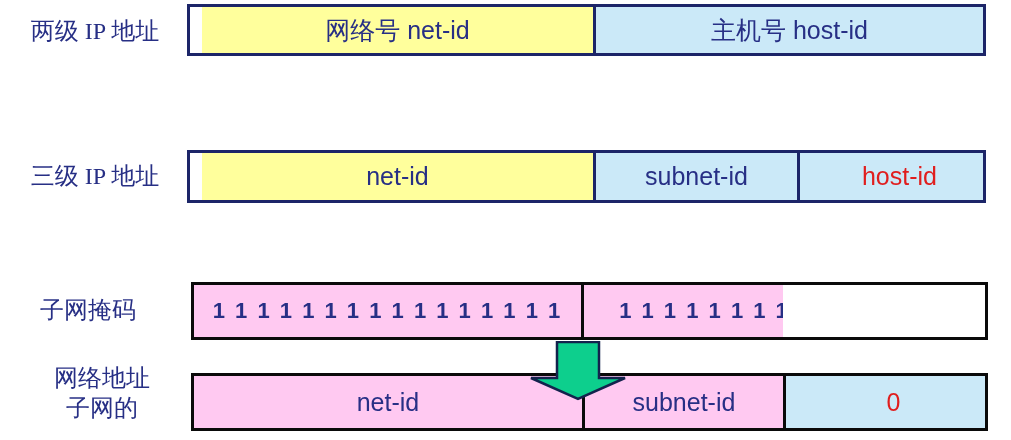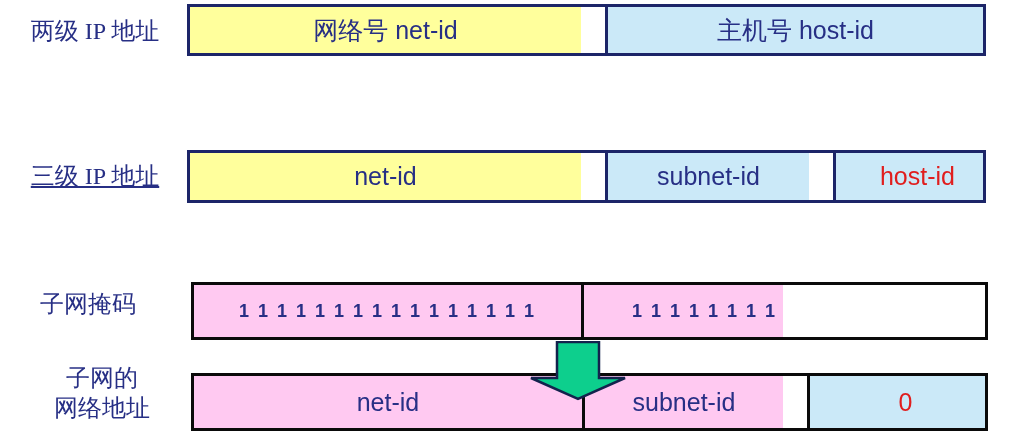--- a/index.html
+++ b/index.html
@@ -11,56 +11,56 @@
   .canvas{
     position:relative; width:1011px; height:440px; background:#ffffff;
     font-family:"Liberation Sans","DejaVu Sans",sans-serif; overflow:hidden;
   }
   .side-label{
     position:absolute; color:var(--navy);
     font-family:"Liberation Serif","DejaVu Serif",serif;
     font-size:24px; text-align:center; line-height:28px; white-space:nowrap;
   }
   .lbl-two{left:10px; top:17px; width:170px;}
-  .lbl-three{left:10px; top:162px; width:170px;text-decoration:underline;}
-  .lbl-mask{left:8px; top:290px; width:160px;}
+  .lbl-three{left:10px; top:162px; width:170px;}
+  .lbl-mask{left:8px; top:296px; width:160px;}
   .lbl-result{left:22px; top:363px; width:160px; line-height:30px;}
   .row{
     position:absolute; display:flex; box-sizing:border-box; align-items:stretch;
   }
   .row-navy{border:3px solid var(--navyborder);}
   .row-black{border:3px solid var(--blackborder);}
   .cell{
     display:flex; align-items:center; justify-content:center;
     box-sizing:border-box; font-size:25px; color:var(--navy); overflow:hidden;
   }
   .div-navy{border-left:3px solid var(--navyborder);}
   .div-black{border-left:3px solid var(--blackborder);}
-  .bg-yellow{background:var(--yellow);}
-  .bg-blue{background:var(--lightblue);margin-left:24px;}
+  .bg-yellow{background:var(--yellow);margin-left:12px;}
+  .bg-blue{background:var(--lightblue);}
   .bg-pink{background:var(--pink);}
   .txt-red{color:var(--red);padding-left:16px;}
   .r1{left:187px; top:4px; width:799px; height:52px;}
   .r1 .c1{width:391px;}
   .r1 .c2{flex:1;}
   .r2{left:187px; top:150px; width:799px; height:53px;}
   .r2 .c1{width:391px;}
   .r2 .c2{width:204px;}
   .r2 .c3{flex:1;}
   .banner{
     position:absolute; left:179px; top:206px; width:818px; height:69px;
     background:var(--green); display:flex; align-items:center; justify-content:center;
     color:var(--navy); font-size:40px; letter-spacing:2px;
     font-family:"Liberation Serif","DejaVu Serif",serif; white-space:nowrap;
   }
   .r3{left:191px; top:282px; width:797px; height:58px;}
   .r3 .c1{width:387px;}
   .r3 .c2{width:202px;padding-left:42px;}
   .r3 .c3{flex:1;}
-  .bits{font-size:18px; font-weight:bold; letter-spacing:2px; white-space:nowrap;}
+  .bits{font-size:22px; font-weight:bold; letter-spacing:2px; white-space:nowrap;}
   .r4{left:191px; top:373px; width:797px; height:58px;}
   .r4 .c1{width:388px;}
   .r4 .c2{width:201px;}
   .r4 .c3{flex:1;}
   .arrow-svg{position:absolute; left:529px; top:341px; width:98px; height:60px; z-index:5;}
   .arrow-svg polygon{fill:var(--arrow); stroke:#13224d; stroke-width:2.5; stroke-linejoin:miter;}
 </style>
 </head>
 <body>
 
@@ -87,22 +87,22 @@
   <div class="row row-black r3">
     <div class="cell bg-pink bits c1">1 1 1 1 1 1 1 1 1 1 1 1 1 1 1 1</div>
     <div class="cell bg-pink bits div-black c2">1 1 1 1 1 1 1 1</div>
   </div>
 
   <svg class="arrow-svg" viewBox="0 0 98 60">
     <polygon points="28,1 70,1 70,37 96,37 49,58 2,37 28,37"></polygon>
   </svg>
 
   <div class="side-label lbl-result">
+    <div>网络地址</div>
     <div>子网的</div>
-    <div>网络地址</div>
   </div>
 
   <div class="row row-black r4">
     <div class="cell bg-pink c1">net-id</div>
     <div class="cell bg-pink div-black c2">subnet-id</div>
     <div class="cell bg-blue div-black txt-red c3">0</div>
   </div>
 
 </div>
 

